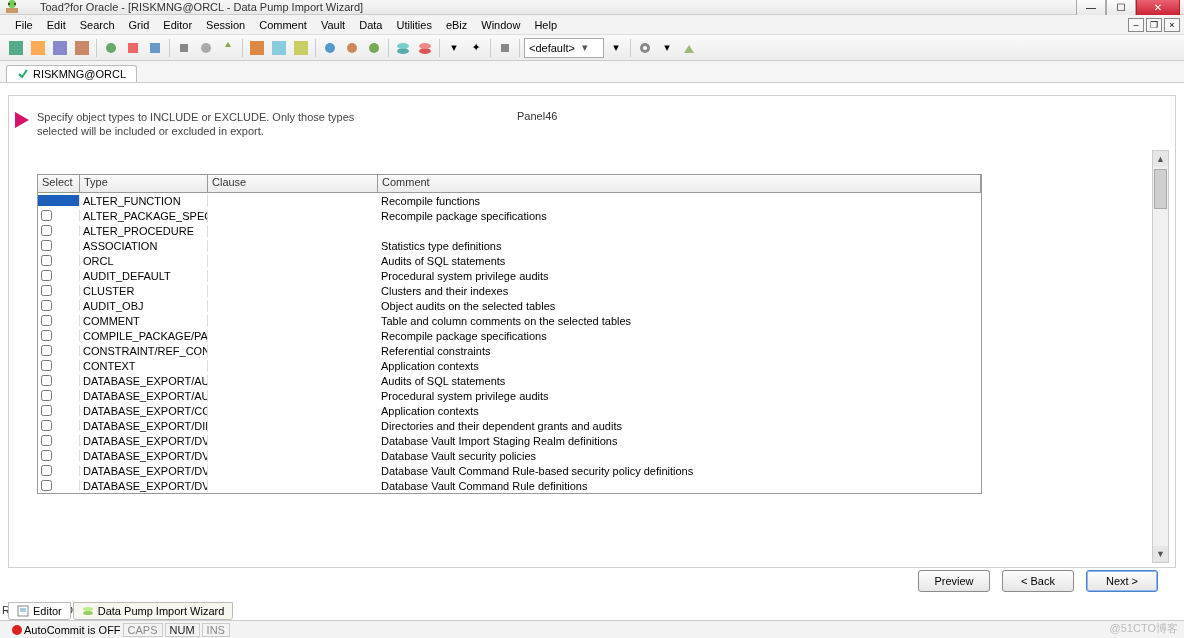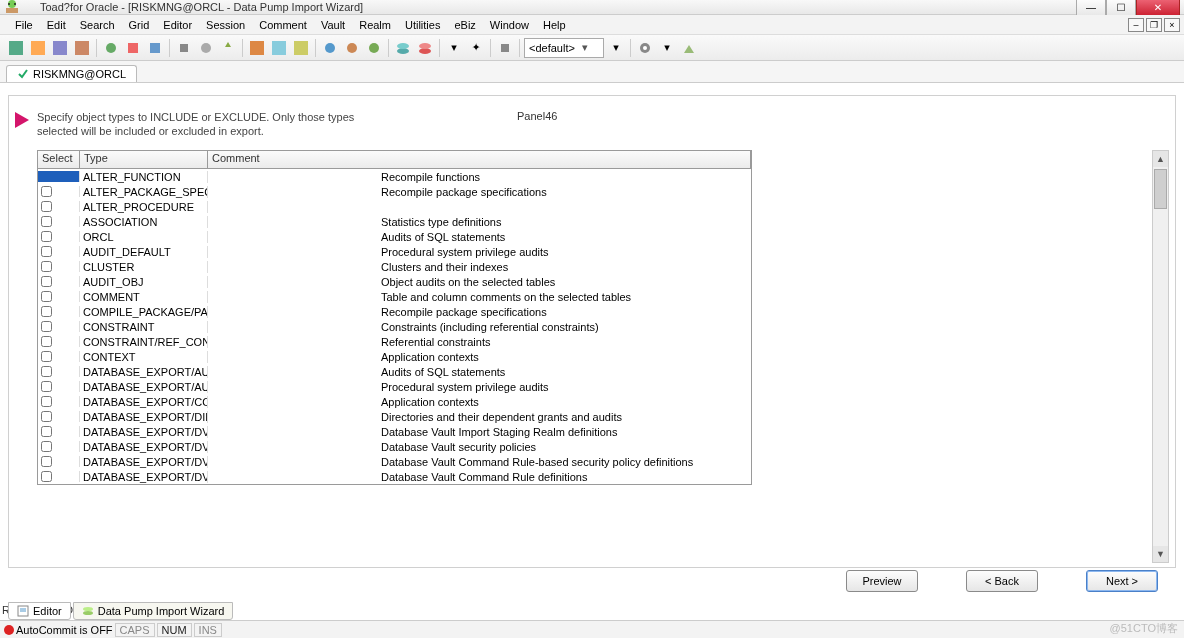--- a/index.html
+++ b/index.html
@@ -31,49 +31,49 @@
 .conn-tab { border:1px solid #bbb; border-bottom:none; background:#fff; padding:2px 10px; border-radius:3px 3px 0 0; display:flex; align-items:center; gap:4px; }
 
 
 .content { position:absolute; top:95px; left:8px; right:8px; bottom:70px; border:1px solid #d0d0d0; background:#fff; }
 .instr { display:flex; padding:14px 6px 10px 6px; align-items:flex-start; }
 .instr .tri { width:0; height:0; border-top:8px solid transparent; border-bottom:8px solid transparent; border-left:14px solid #d4156b; margin-right:8px; margin-top:2px; }
 .instr .txt { color:#444; line-height:1.3; flex:0 0 360px; }
 .instr .panel-lbl { margin-left:120px; color:#333; }
 
 .grid-wrap { position:absolute; top:54px; left:28px; right:6px; bottom:4px; overflow:hidden; }
-.grid { border:1px solid #9a9a9a; display:flex; flex-direction:column; width:715px; float:left; }
+.grid { border:1px solid #9a9a9a; display:flex; flex-direction:column; width:945px; float:left;margin-top:24px; }
 .ghead { display:flex; background:linear-gradient(#fbfbfb,#eaeaea); height:18px; }
 .ghead div { border-right:1px solid #9a9a9a; border-bottom:1px solid #9a9a9a; padding:1px 4px; color:#333; }
 .gbody { overflow:hidden; }
 .grow { display:flex; height:15px; align-items:center; }
 .grow:nth-child(odd){ background:#fff; }
 .gcell-sel { width:42px; border-right:1px solid #ddd; display:flex; align-items:center; padding-left:3px; }
 .gcell-sel input { width:11px; height:11px; }
 .gcell-type { width:128px; border-right:1px solid #ddd; padding-left:3px; white-space:nowrap; overflow:hidden; }
 .gcell-clause { width:170px; border-right:1px solid #ddd; }
 .gcell-comment { flex:1; padding-left:3px; white-space:nowrap; overflow:hidden; }
 .grow.sel .gcell-sel { background:#1e5fbb; }
 
 .vscroll { position:absolute; right:0; top:0; bottom:0; width:17px; background:#f0f0f0; border:1px solid #ccc; }
 .vscroll .thumb { position:absolute; left:1px; right:1px; top:18px; height:40px; background:#cfcfcf; border:1px solid #aaa; }
 .vscroll .arr { position:absolute; left:0; right:0; height:16px; background:#e6e6e6; display:flex; align-items:center; justify-content:center; font-size:9px; color:#555; }
 .vscroll .arr.up { top:0; }
 .vscroll .arr.dn { bottom:0; }
 
 
 .btnrow { position:absolute; bottom:46px; right:26px; display:flex; gap:12px; }
-.wbtn { min-width:72px; height:22px; border:1px solid #8a8a8a; background:linear-gradient(#fdfdfd,#e6e6e6); border-radius:3px; padding:0 12px; display:flex; align-items:center; justify-content:center;margin-left:36px; }
+.wbtn { min-width:72px; height:22px; border:1px solid #8a8a8a; background:linear-gradient(#fdfdfd,#e6e6e6); border-radius:3px; padding:0 12px; display:flex; align-items:center; justify-content:center; }
 .wbtn.primary { border-color:#4a80c8; box-shadow:0 0 0 1px #8cb7ef inset; }
 .connname { position:absolute; bottom:22px; left:2px; color:#333; }
 .bottom-tabs { position:absolute; bottom:18px; left:8px; display:flex; gap:2px; }
 .btab { border:1px solid #bbb; background:#fff; padding:2px 8px; border-radius:0 0 3px 3px; display:flex; align-items:center; gap:4px; }
 .btab.active { background:#f7f7f0; }
 
-.statusbar { position:absolute; bottom:0; left:0; right:0; height:18px; background:#f3f3f3; border-top:1px solid #ccc; display:flex; align-items:center; padding:0 4px; gap:2px; }
+.statusbar { position:absolute; bottom:0; left:0; right:0; height:18px; background:#f3f3f3; border-top:1px solid #ccc; display:flex; align-items:center; padding:0 12px; gap:2px; }
 .statusbar .red-dot { width:10px; height:10px; border-radius:50%; background:#d22; }
 .statusbar .sunk { border:1px solid #ccc; padding:0 4px; color:#888; height:14px; display:flex; align-items:center; }
 .statusbar .sunk.on { color:#222; }
 .watermark { position:absolute; right:6px; bottom:2px; color:#bbb; font-size:11px; }
 
 .col-sel{width:42px} .col-type{width:128px} .col-clause{width:170px} .col-comment{flex:1}
 </style>
 </head>
 <body>
 
@@ -96,21 +96,21 @@
 
 <div class="menubar">
   <span>File</span>
   <span>Edit</span>
   <span>Search</span>
   <span>Grid</span>
   <span>Editor</span>
   <span>Session</span>
   <span>Comment</span>
   <span>Vault</span>
-  <span>Realm</span>
+  <span>Data</span>
   <span>Utilities</span>
   <span>eBiz</span>
   <span>Window</span>
   <span>Help</span>
   <div class="mdi-btns">
     <div>–</div>
     <div>❐</div>
     <div>×</div>
   </div>
 </div>
@@ -257,20 +257,21 @@
     <div class="tri"></div>
     <div class="txt">Specify object types to INCLUDE or EXCLUDE.  Only those types selected will be included or excluded in export.</div>
     <div class="panel-lbl">Panel46</div>
   </div>
 
   <div class="grid-wrap">
     <div class="grid">
       <div class="ghead">
         <div class="col-sel">Select</div>
         <div class="col-type">Type</div>
+        <div class="col-clause">Clause</div>
         <div class="col-comment">Comment</div>
       </div>
       <div class="gbody" id="gbody">
           <div class="grow sel">
             <div class="gcell-sel">
               <input type="checkbox" style="visibility: hidden;">
             </div>
             <div class="gcell-type">ALTER_FUNCTION</div>
             <div class="gcell-clause"></div>
             <div class="gcell-comment">Recompile functions</div>
@@ -338,28 +339,20 @@
             <div class="gcell-clause"></div>
             <div class="gcell-comment">Table and column comments on the selected tables</div>
           </div>
           <div class="grow">
             <div class="gcell-sel">
               <input type="checkbox" style="">
             </div>
             <div class="gcell-type">COMPILE_PACKAGE/PACKA(</div>
             <div class="gcell-clause"></div>
             <div class="gcell-comment">Recompile package specifications</div>
-          </div>
-          <div class="grow">
-            <div class="gcell-sel">
-              <input type="checkbox" style="">
-            </div>
-            <div class="gcell-type">CONSTRAINT</div>
-            <div class="gcell-clause"></div>
-            <div class="gcell-comment">Constraints (including referential constraints)</div>
           </div>
           <div class="grow">
             <div class="gcell-sel">
               <input type="checkbox" style="">
             </div>
             <div class="gcell-type">CONSTRAINT/REF_CONSTR</div>
             <div class="gcell-clause"></div>
             <div class="gcell-comment">Referential constraints</div>
           </div>
           <div class="grow">

